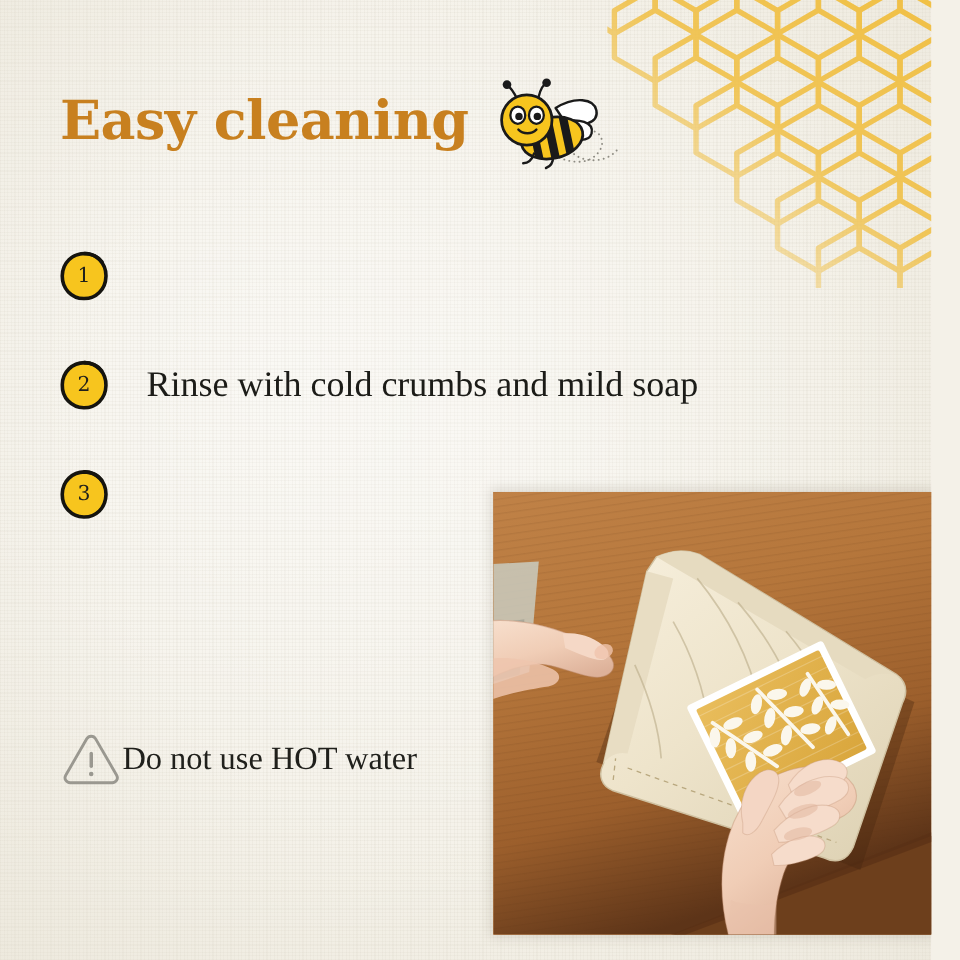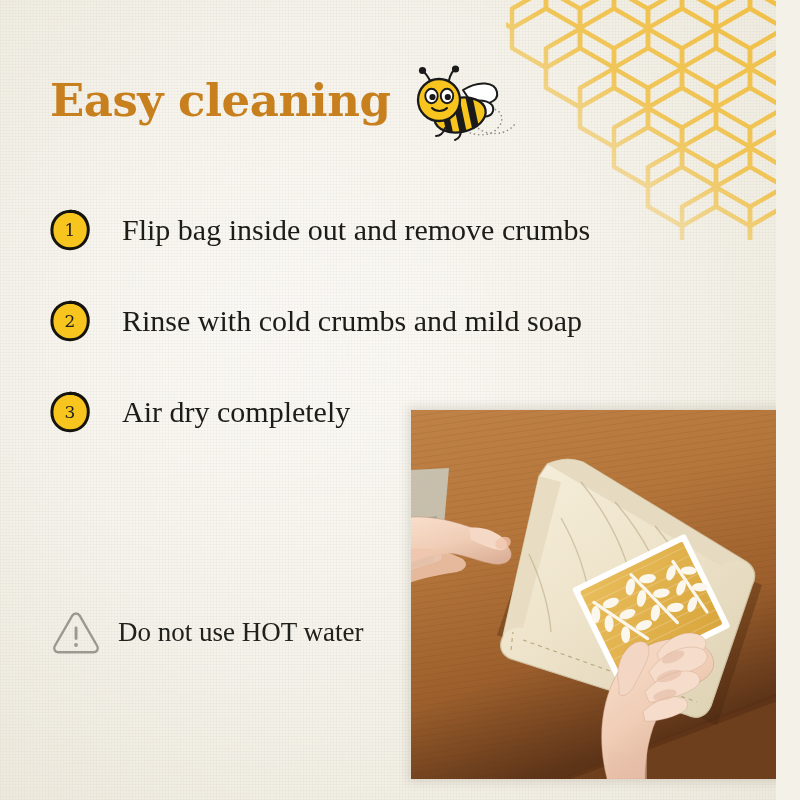--- a/index.html
+++ b/index.html
@@ -121,21 +121,21 @@
   .warning {
     position: absolute;
     left: 50px;
     top: 608px;
     display: flex;
     align-items: center;
     z-index: 6;
   }
   .warn-icon { flex: 0 0 52px; width: 52px; height: 48px; }
   .warn-text {
-    margin-left: 16px;
+    margin-left: 0;
     font-family: "Liberation Serif", serif;
     font-size: 27px;
     color: #20201c;
     white-space: nowrap;
   }
 
   
   .photo-wrap {
     position: absolute;
     left: 411px;
@@ -270,21 +270,20 @@
 
     <div class="step">
       <div class="badge">
         <svg width="44" height="44" viewBox="0 0 44 44" xmlns="http://www.w3.org/2000/svg">
           <path d="M22.5,3.2 C32.4,3.4 40.6,11.2 40.3,22.3 C40.0,33.4 32.0,41.0 21.8,40.8
                    C11.6,40.6 3.6,32.6 3.9,21.6 C4.2,10.8 12.2,3.4 22.5,3.2 Z" fill="#f7c51e" stroke="#15140f" stroke-width="3" stroke-linecap="round"></path>
           <path d="M22.5,3.2 C28.2,3.3 33.6,5.8 36.9,10.2" fill="none" stroke="#15140f" stroke-width="3" stroke-linecap="round"></path>
         </svg>
         <span class="num">1</span>
       </div>
-      <div class="step-text">Flip bag inside out and remove crumbs</div>
     </div>
 
     <div class="step">
       <div class="badge">
         <svg width="44" height="44" viewBox="0 0 44 44" xmlns="http://www.w3.org/2000/svg">
           <path d="M22.5,3.2 C32.4,3.4 40.6,11.2 40.3,22.3 C40.0,33.4 32.0,41.0 21.8,40.8
                    C11.6,40.6 3.6,32.6 3.9,21.6 C4.2,10.8 12.2,3.4 22.5,3.2 Z" fill="#f7c51e" stroke="#15140f" stroke-width="3" stroke-linecap="round"></path>
           <path d="M22.5,3.2 C28.2,3.3 33.6,5.8 36.9,10.2" fill="none" stroke="#15140f" stroke-width="3" stroke-linecap="round"></path>
         </svg>
         <span class="num">2</span>
@@ -294,21 +293,20 @@
 
     <div class="step">
       <div class="badge">
         <svg width="44" height="44" viewBox="0 0 44 44" xmlns="http://www.w3.org/2000/svg">
           <path d="M22.5,3.2 C32.4,3.4 40.6,11.2 40.3,22.3 C40.0,33.4 32.0,41.0 21.8,40.8
                    C11.6,40.6 3.6,32.6 3.9,21.6 C4.2,10.8 12.2,3.4 22.5,3.2 Z" fill="#f7c51e" stroke="#15140f" stroke-width="3" stroke-linecap="round"></path>
           <path d="M22.5,3.2 C28.2,3.3 33.6,5.8 36.9,10.2" fill="none" stroke="#15140f" stroke-width="3" stroke-linecap="round"></path>
         </svg>
         <span class="num">3</span>
       </div>
-      <div class="step-text">Air dry completely</div>
     </div>
 
   </div>
 
   <div class="warning">
     <div class="warn-icon">
       <svg width="52" height="48" viewBox="0 0 52 48" xmlns="http://www.w3.org/2000/svg">
         <path d="M26,5.5 C27.6,5.5 28.9,6.3 29.7,7.7 L47.2,38.0
                  C48.0,39.4 48.0,41.0 47.2,42.3 C46.4,43.6 45.1,44.3 43.5,44.3
                  L8.5,44.3 C6.9,44.3 5.6,43.6 4.8,42.3 C4.0,41.0 4.0,39.4 4.8,38.0

